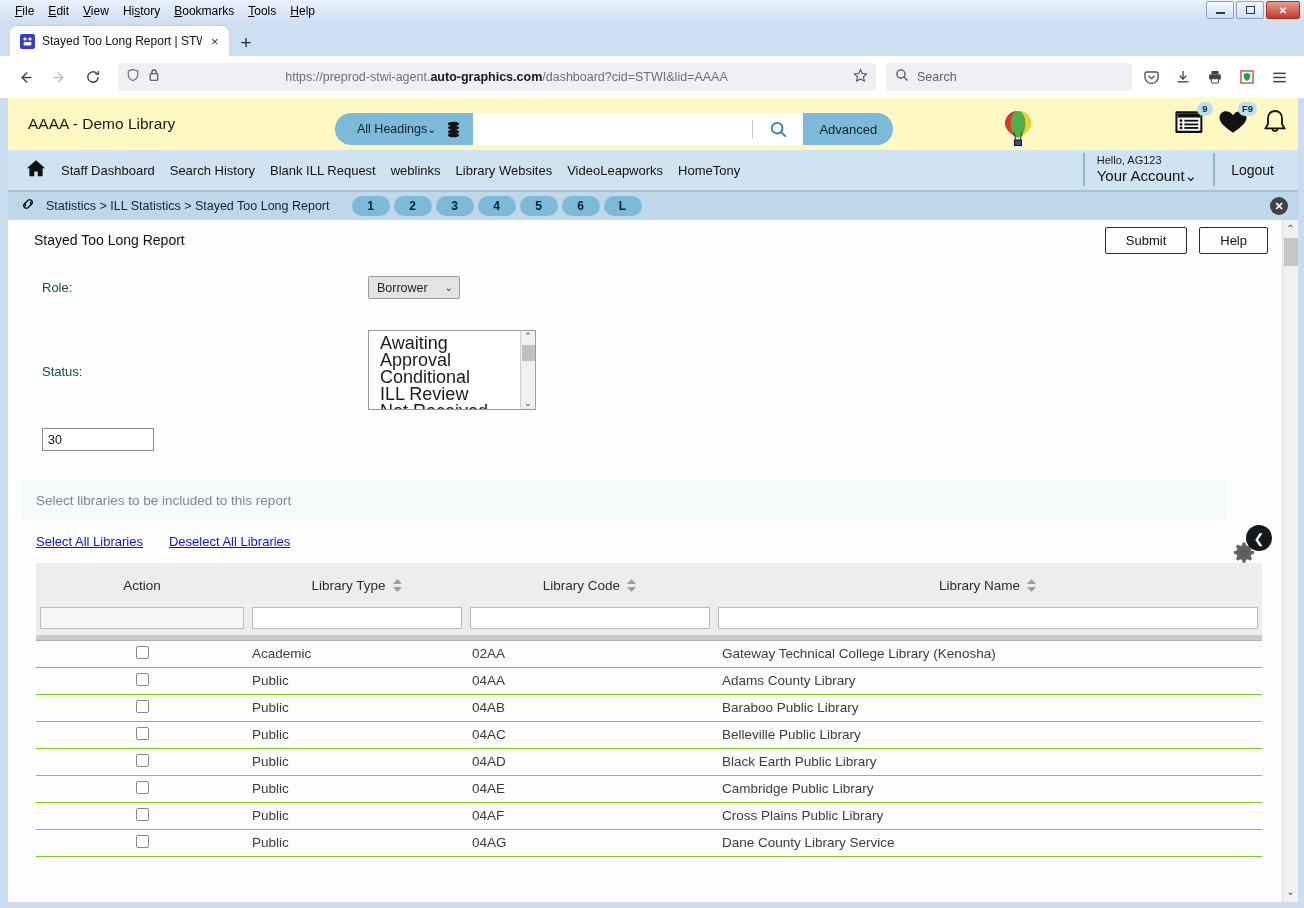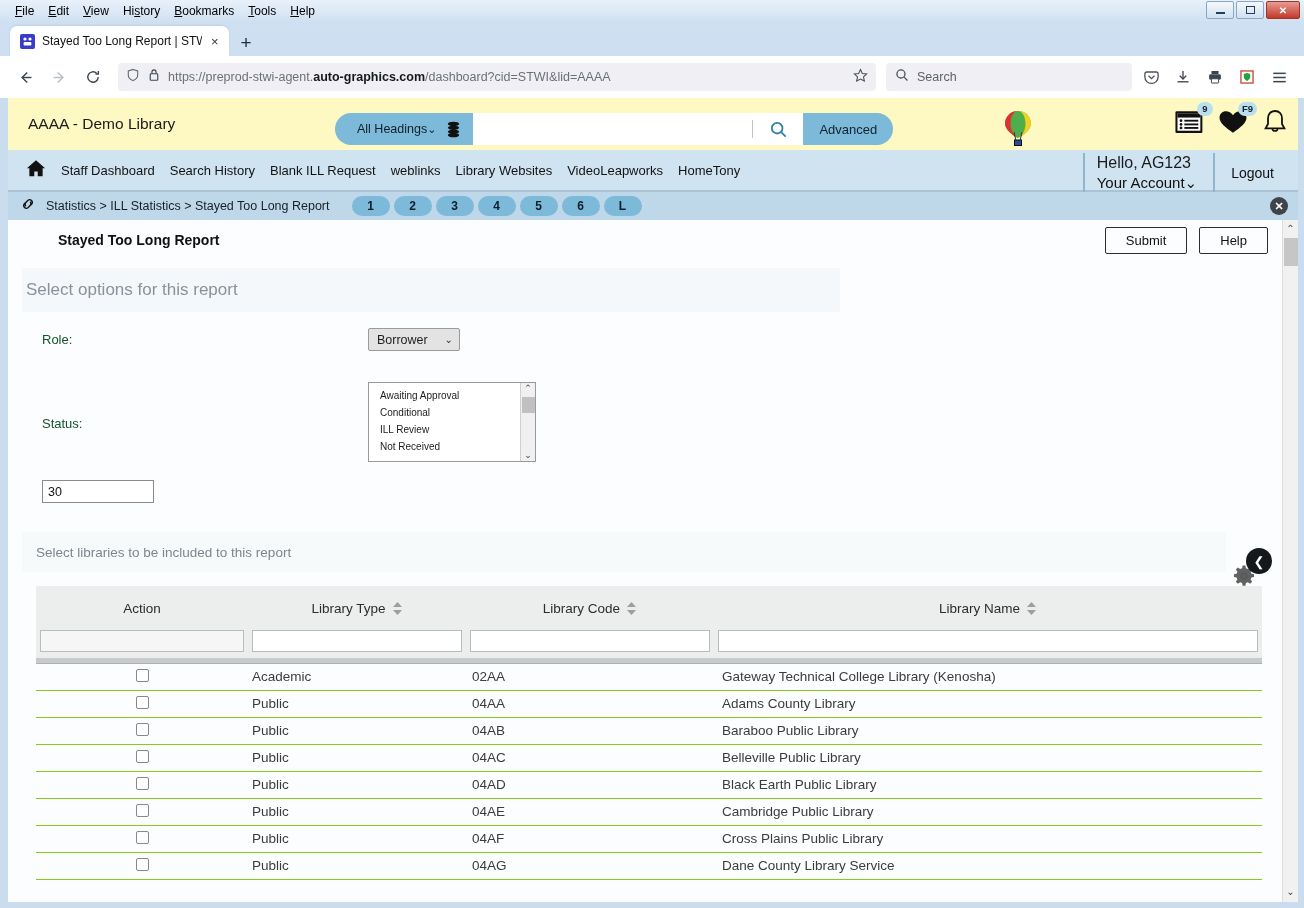--- a/index.html
+++ b/index.html
@@ -93,20 +93,21 @@
     line-height: 1;
   }
 
   
   .navbar {
     height: 42px;
     display: flex; align-items: center;
     gap: 4px;
     padding: 0 10px;
     background: #fff;
+    text-align: center;
   }
   .nav-btn {
     width: 30px; height: 30px;
     display: flex; align-items: center; justify-content: center;
     color: #3a4550; font-size: 16px;
     border-radius: 4px;
   }
   .nav-btn.dim { color: #b8bfc6; }
   .urlbar {
     flex: 1;
@@ -228,21 +229,21 @@
   .nav-link { font-size: 13px; color: #131313; white-space: nowrap; }
   .acct-block {
     position: absolute; right: 14px; top: 3px;
     display: flex; align-items: stretch; gap: 0;
   }
   .acct-inner {
     border-left: 2px solid #8fb6cd;
     padding: 0 16px 0 12px;
     display: flex; flex-direction: column; justify-content: center;
   }
-  .acct-hello { font-size: 16px; color: #1b1b1b; line-height: 1.3; }
+  .acct-hello { font-size: 11px; color: #1b1b1b; line-height: 1.3; }
   .acct-name { font-size: 15px; color: #111; line-height: 1.25; }
   .logout-cell {
     border-left: 2px solid #8fb6cd;
     padding: 0 10px 0 16px;
     display: flex; align-items: center;
   }
   .logout-link { font-size: 14px; color: #111; }
 
   
   .crumb-bar {
@@ -285,21 +286,21 @@
     position: relative;
     background: #fbfdfe;
   }
 
   .content-head {
     height: 40px;
     display: flex; align-items: center;
     padding: 0 14px 0 26px;
     position: relative;
   }
-  .content-title { font-size: 14px; font-weight: bold; color: #111; margin-left: 24px; }
+  .content-title { font-size: 14px; font-weight: normal; color: #111; }
   .head-btns { margin-left: auto; display: flex; gap: 12px; }
   .btn {
     border: 1px solid #2d2d2d;
     background: #fbfdfe;
     font-size: 13px; color: #111;
     padding: 5px 20px;
     border-radius: 2px;
   }
 
   .section-bar {
@@ -329,21 +330,21 @@
   .role-select .chev { font-size: 10px; color: #333; }
 
   .listbox {
     width: 168px; height: 80px;
     border: 1px solid #9a9a9a;
     background: #fff;
     display: flex;
     overflow: hidden;
   }
   .listbox-items { flex: 1; padding: 4px 0 0 11px; }
-  .lb-item { font-size: 10px; color: #1c1c1c; line-height: 17px; }
+  .lb-item { font-size: 18px; color: #1c1c1c; line-height: 17px; }
   .lb-scroll {
     width: 15px;
     background: #f0f0f0;
     border-left: 1px solid #cfcfcf;
     display: flex; flex-direction: column; align-items: center;
     justify-content: space-between;
     padding: 1px 0;
     position: relative;
   }
   .lb-arrow { font-size: 9px; color: #444; line-height: 1; }
@@ -711,23 +712,20 @@
         <div class="content">
 
           <div class="content-head">
             <span class="content-title">Stayed Too Long Report</span>
             <span class="head-btns">
               <span class="btn">Submit</span>
               <span class="btn">Help</span>
             </span>
           </div>
 
-          <div class="section-bar">
-            <span class="section-title">Select options for this report</span>
-          </div>
 
           <div class="form-rows">
             <div class="form-row" style="margin-top:16px">
               <span class="form-label">Role:</span>
               <span class="role-select">
                 <span>Borrower</span>
                 <span class="chev">⌄</span>
               </span>
             </div>
 
@@ -750,20 +748,24 @@
 
             <div class="form-row" style="margin-top:18px">
               <span class="days-input">30</span>
             </div>
           </div>
 
           <div class="sub-bar">
             <span class="sub-title">Select libraries to be included to this report</span>
           </div>
 
+          <div class="links-row">
+            <span class="blue-link">Select All Libraries</span>
+            <span class="blue-link">Deselect All Libraries</span>
+          </div>
 
           <div class="table-zone">
             <span class="gear-icon">
               <svg width="24" height="24" viewBox="0 0 24 24" fill="#5a5a5a">
                 <path d="M12 8.2 a3.8 3.8 0 1 0 0 7.6 a3.8 3.8 0 0 0 0-7.6 Z M12 10.3 a1.7 1.7 0 1 1 0 3.4 a1.7 1.7 0 0 1 0-3.4 Z"></path>
                 <path d="M10.6 1.6 h2.8 l.5 2.6 2 .85 2.2-1.5 2 2 -1.5 2.2 .85 2 2.6 .5 v2.8 l-2.6 .5 -.85 2 1.5 2.2 -2 2 -2.2-1.5 -2 .85 -.5 2.6 h-2.8 l-.5-2.6 -2-.85 -2.2 1.5 -2-2 1.5-2.2 -.85-2 -2.6-.5 v-2.8 l2.6-.5 .85-2 -1.5-2.2 2-2 2.2 1.5 2-.85 Z" fill-opacity=".95"></path>
               </svg>
             </span>
             <span class="collapse-btn">❮</span>
 

